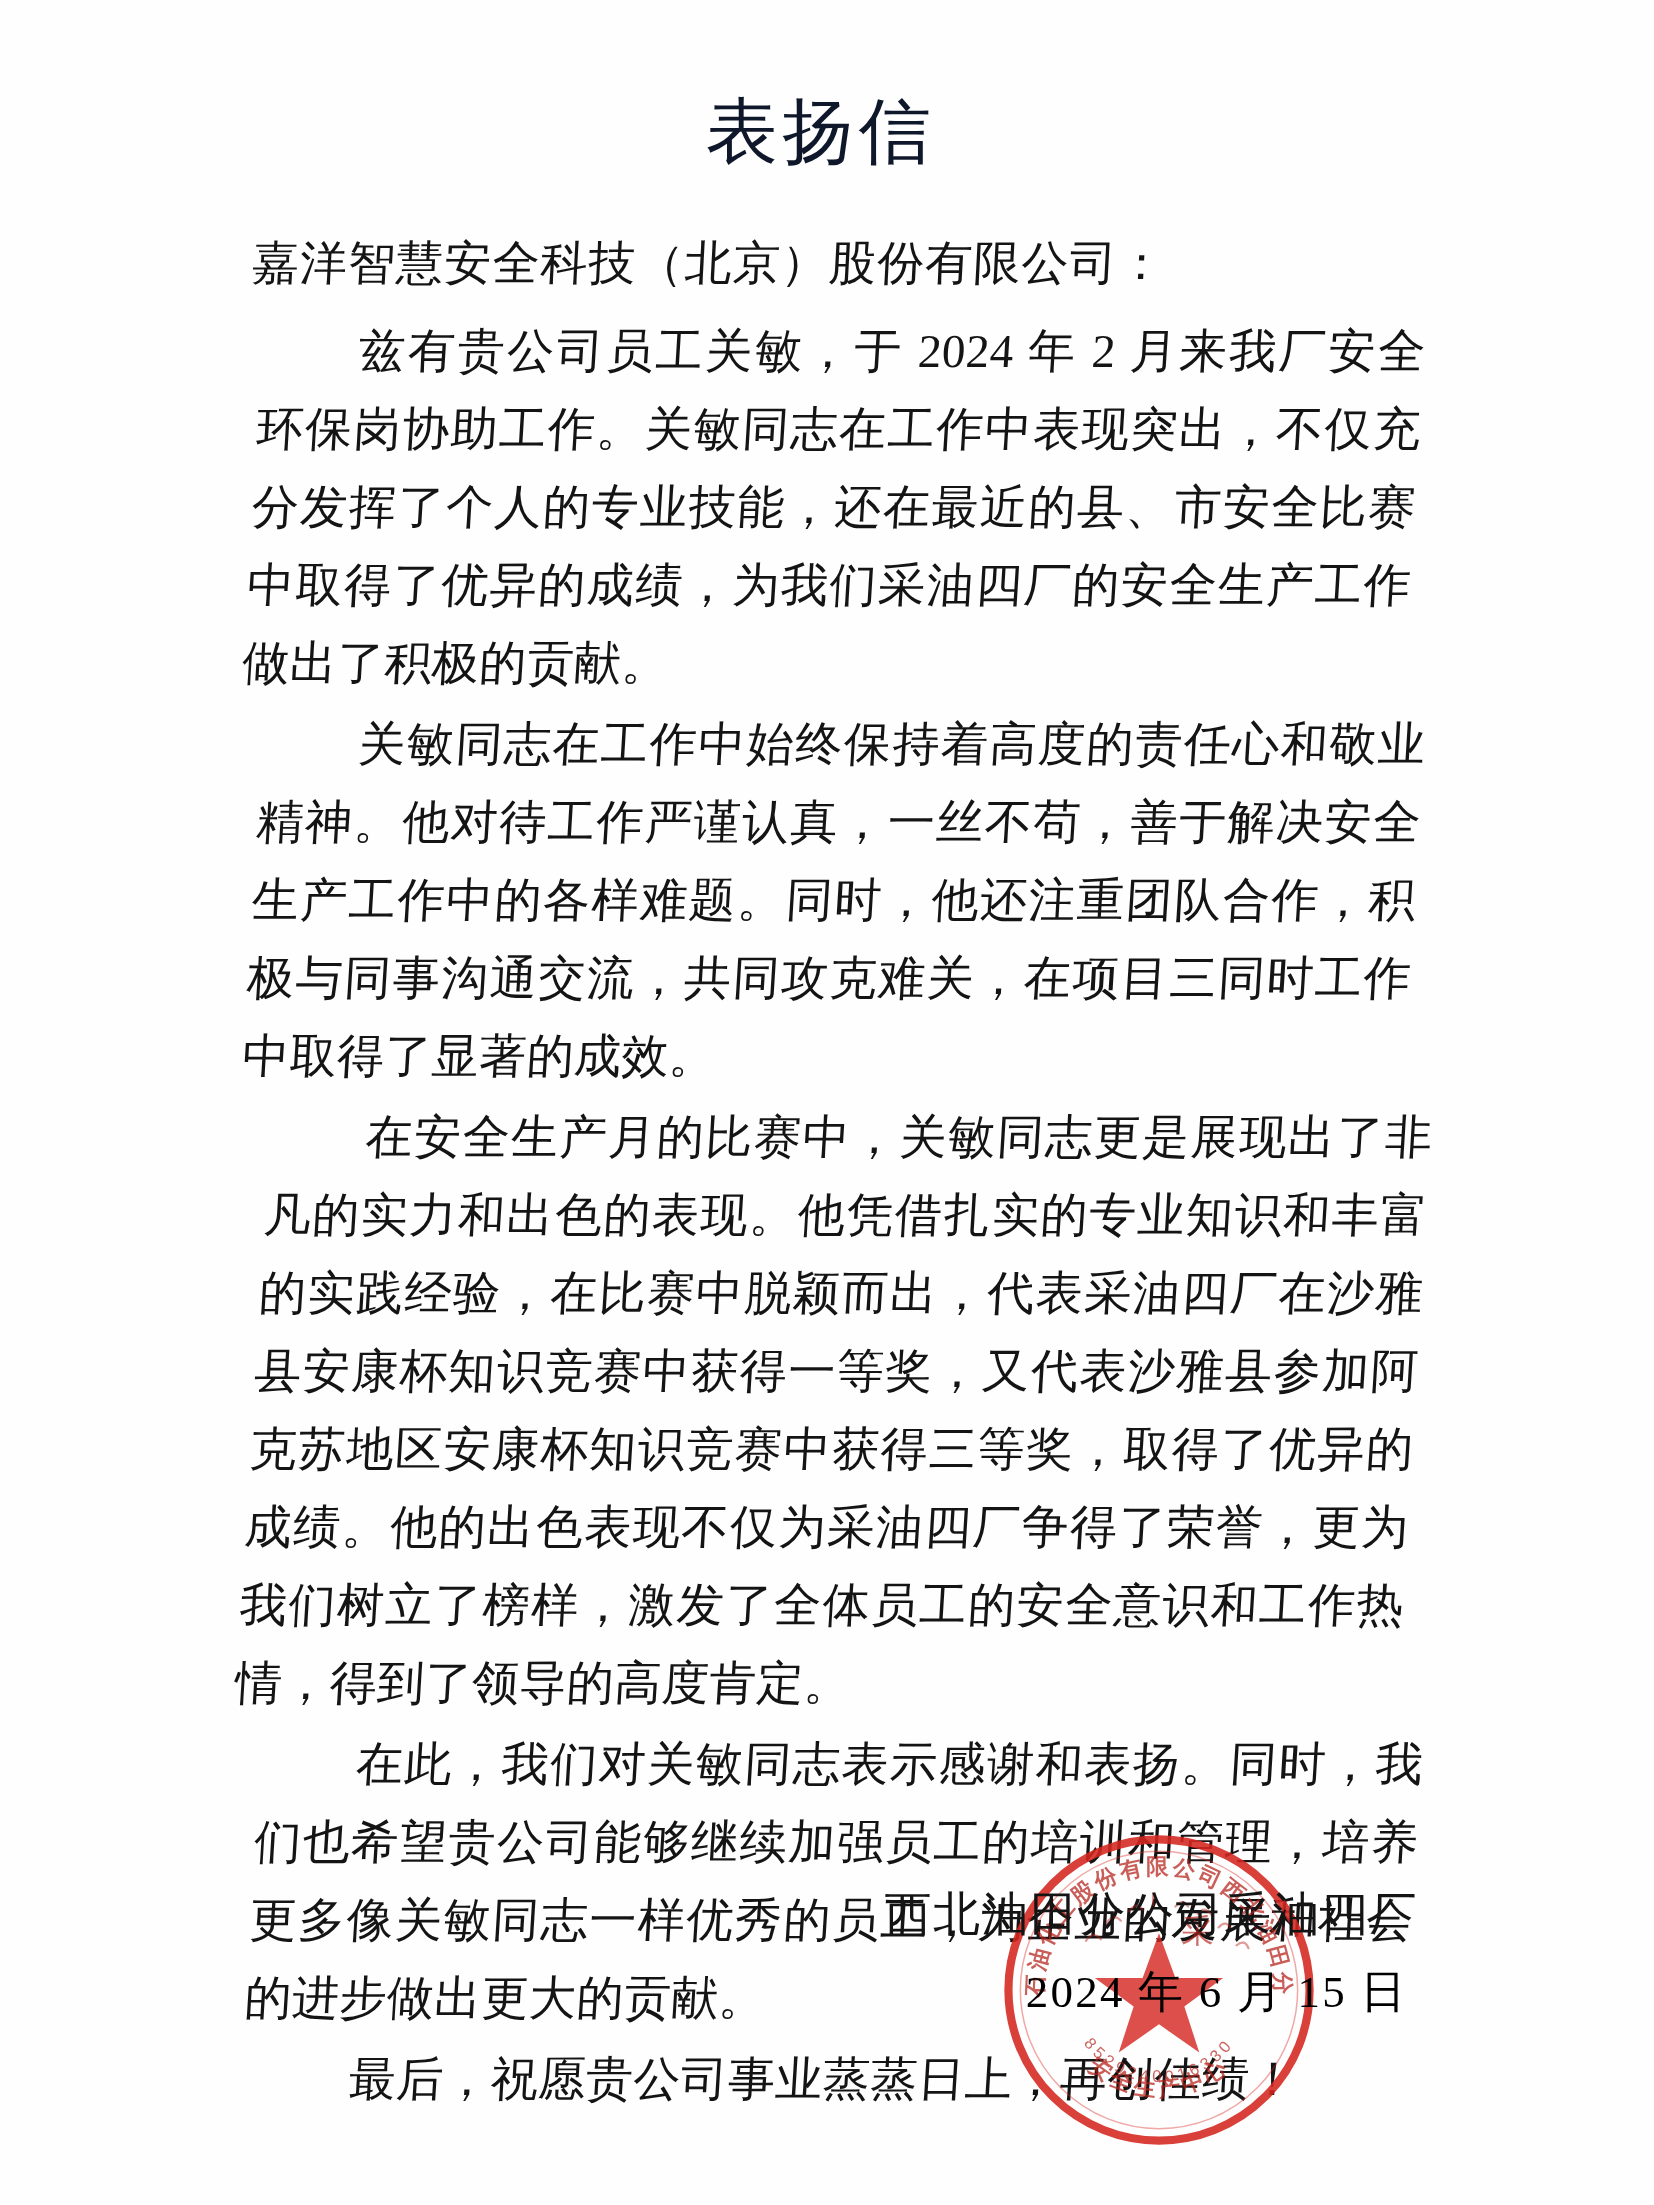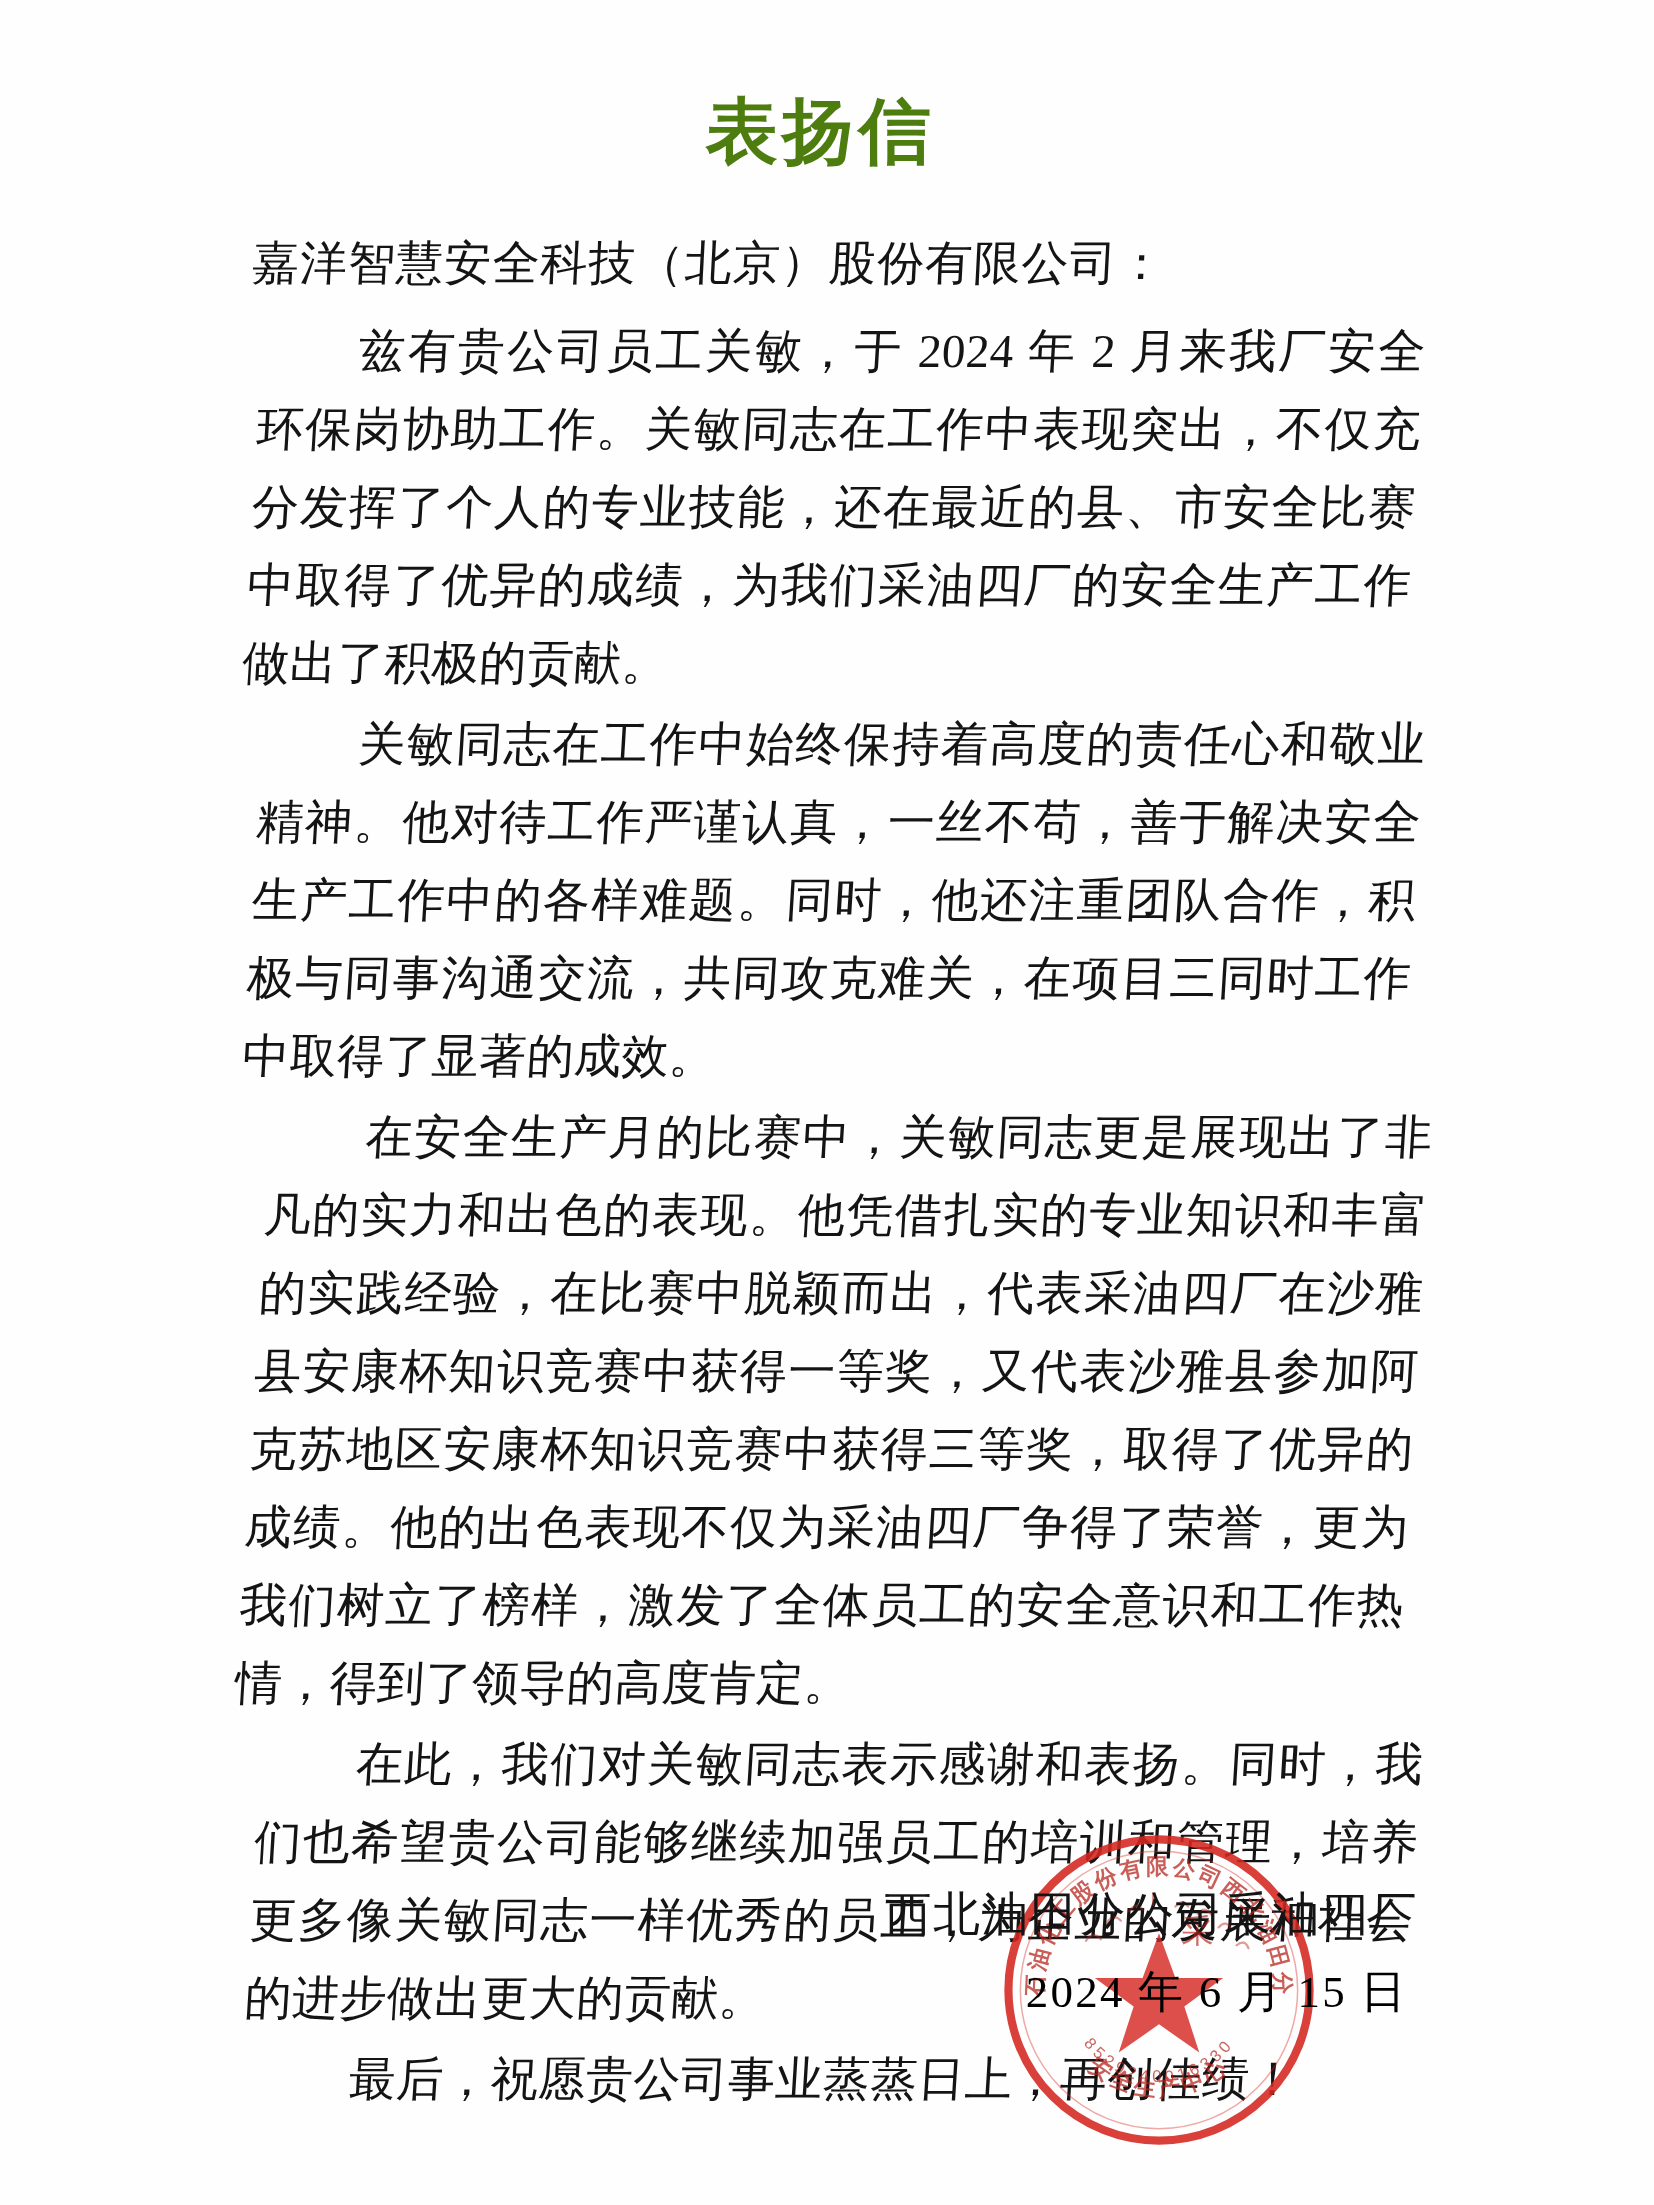--- a/index.html
+++ b/index.html
@@ -23,24 +23,24 @@
     background: #fefefe;
   }
   
   .doc-title {
     position: absolute;
     left: 0;
     top: 95px;
     width: 1641px;
     text-align: center;
     font-family: "Liberation Sans", "DejaVu Sans", sans-serif;
-    font-weight: bold;
+    font-weight: normal;
     font-size: 72px;
     letter-spacing: 4.5px;
-    color: #4d7c0f;
+    color: #0f172a;
     line-height: 1.0;
   }
   
   .body-block {
     position: absolute;
     left: 252px;
     top: 224px;
     width: 1164px;
   }
   .salutation {

